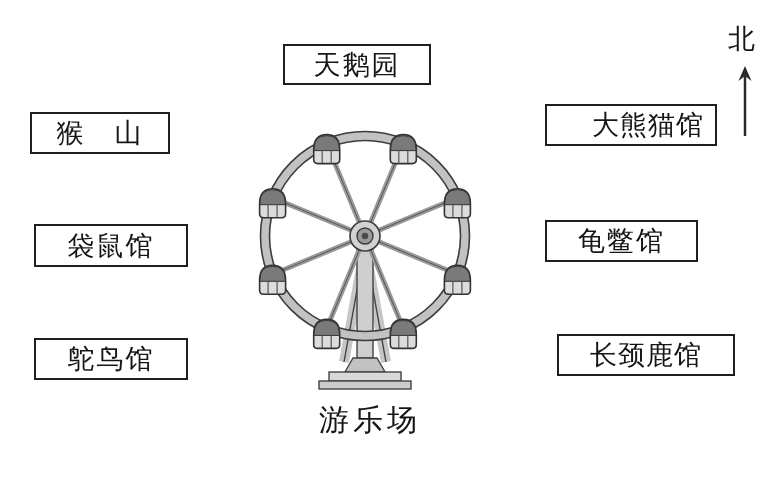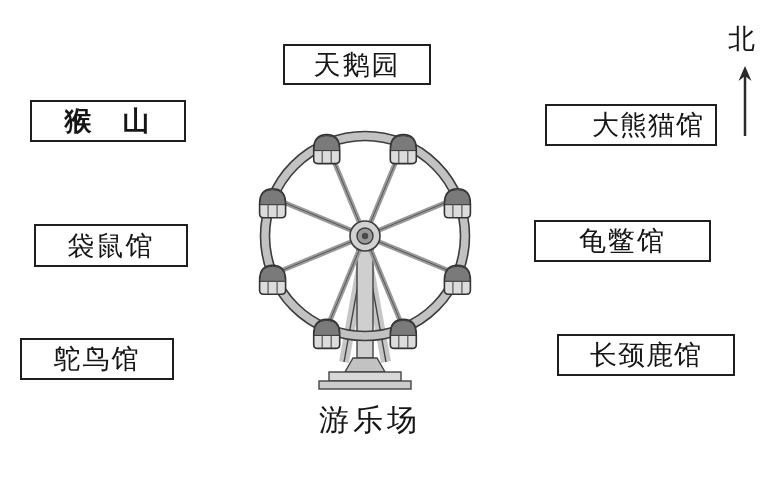--- a/index.html
+++ b/index.html
@@ -16,25 +16,25 @@
     border:2px solid #1f1f1f;
     box-sizing:border-box;
     display:flex;align-items:center;justify-content:center;
     font-size:27px;
     letter-spacing:2px;
     background:#fff;
     white-space:nowrap;
     text-align:right;
   }
   .box-swan    {left:283px;top:44px; width:148px;height:41px;}
-  .box-monkey  {left:30px; top:100px;width:156px;height:42px;font-weight:bold;}
+  .box-monkey  {left:30px; top:112px;width:140px;height:42px;}
   .box-kangaroo{left:34px; top:224px;width:154px;height:43px;}
-  .box-ostrich {left:20px; top:338px;width:154px;height:42px;}
+  .box-ostrich {left:34px; top:338px;width:154px;height:42px;}
   .box-panda   {left:545px;top:104px;width:172px;height:42px;letter-spacing:1px;padding-left:34px;}
-  .box-turtle  {left:534px;top:220px;width:177px;height:42px;}
+  .box-turtle  {left:545px;top:220px;width:153px;height:42px;}
   .box-giraffe {left:545px;top:334px;width:178px;height:42px;letter-spacing:1px;margin-left:12px;}
   .north-label{
     position:absolute;left:728px;top:26px;
     font-size:27px;line-height:1;
   }
   .north-arrow{
     position:absolute;left:734px;top:66px;width:22px;height:72px;
   }
   .wheel-wrap{
     position:absolute;left:225px;top:96px;width:285px;height:300px;

